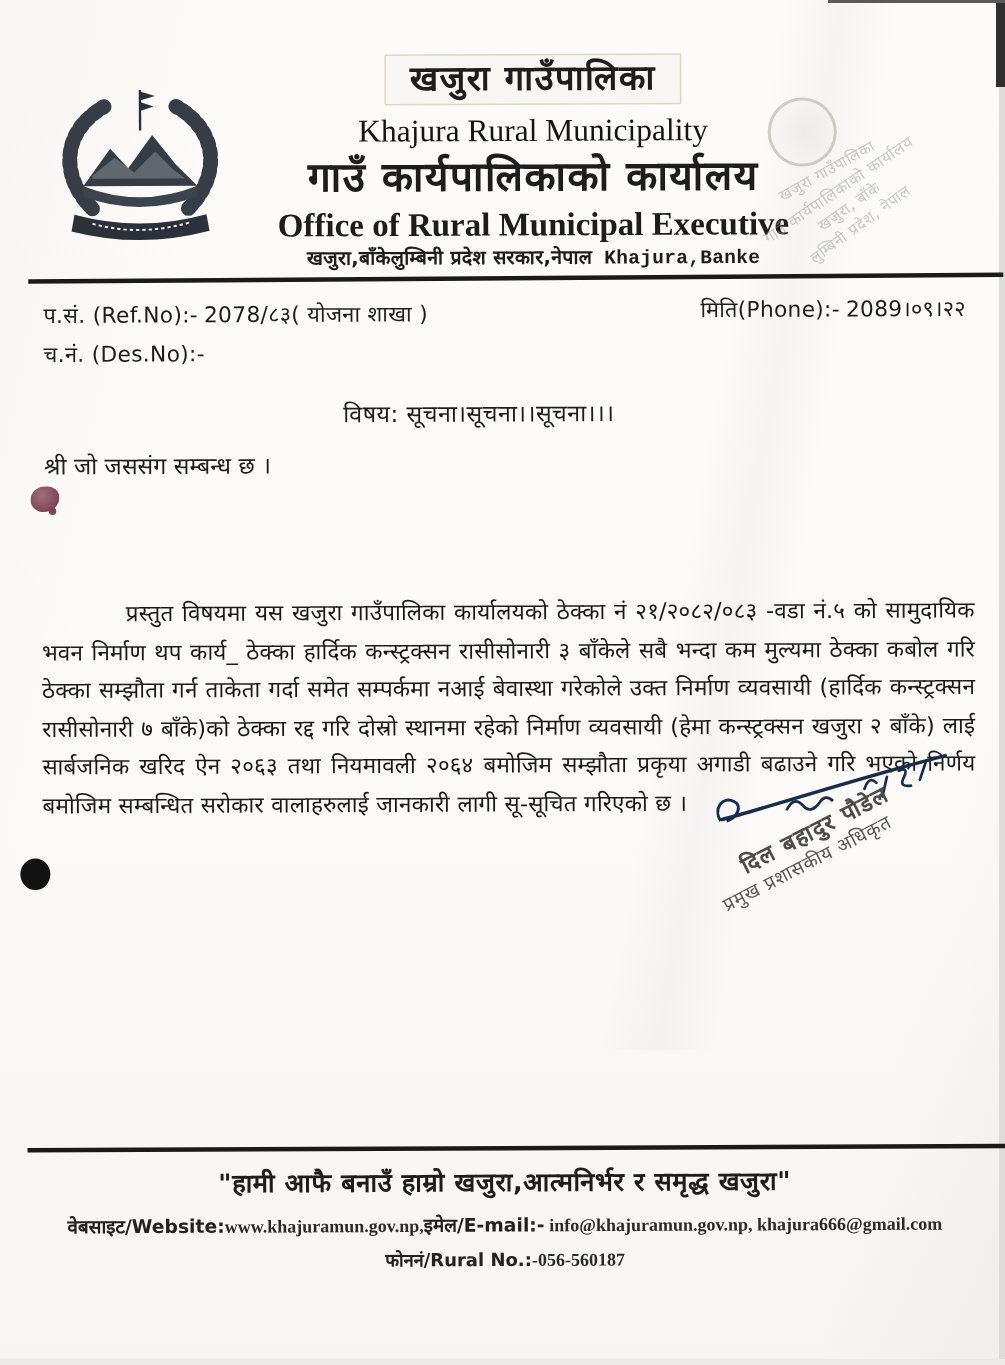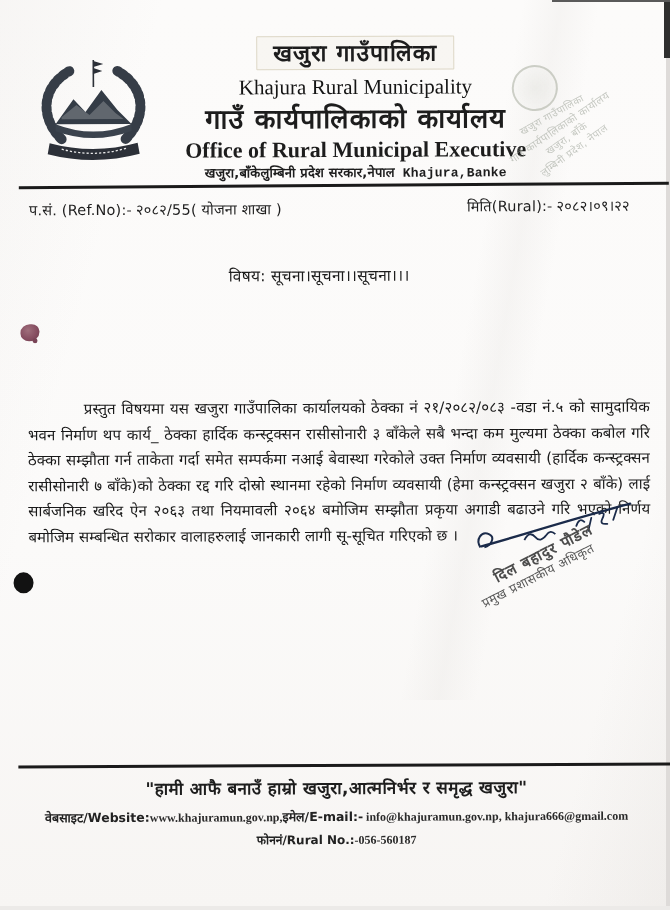--- a/index.html
+++ b/index.html
@@ -121,27 +121,31 @@
       <div class="stamp-circle"></div>
       <div class="stamp-line s1">खजुरा गाउँपालिका</div>
       <div class="stamp-line s2">गाउँ कार्यपालिकाको कार्यालय</div>
       <div class="stamp-line s3">खजुरा, बाँके</div>
       <div class="stamp-line s4">लुम्बिनी प्रदेश, नेपाल</div>
     </div>
 
     <div class="rule header-rule"></div>
 
     <div class="meta-row ref-row">
-      <span class="lab">प.सं. (Ref.No):-</span><span class="meta-val">२०८२/55( योजना शाखा )</span>
+      <span class="lab">प.सं. (Ref.No):-</span><span class="meta-val">2078/८३( योजना शाखा )</span>
     </div>
     <div class="meta-row date-row">
-      <span class="lab">मिति(Rural):-</span><span class="meta-val">२०८२।०९।२२</span>
+      <span class="lab">मिति(Phone):-</span><span class="meta-val">2089।०९।२२</span>
+    </div>
+    <div class="meta-row des-row">
+      <span class="lab">च.नं. (Des.No):-</span>
     </div>
 
     <div class="subject">विषय: सूचना।सूचना।।सूचना।।।</div>
+    <div class="salutation">श्री जो जससंग सम्बन्ध छ ।</div>
 
     <div class="blob-red"></div>
 
     <p class="body-text">प्रस्तुत विषयमा यस खजुरा गाउँपालिका कार्यालयको ठेक्का नं २१/२०८२/०८३ -वडा नं.५ को सामुदायिक भवन निर्माण थप कार्य_ ठेक्का हार्दिक कन्स्ट्रक्सन रासीसोनारी ३ बाँकेले सबै भन्दा कम मुल्यमा ठेक्का कबोल गरि ठेक्का सम्झौता गर्न ताकेता गर्दा समेत सम्पर्कमा नआई बेवास्था गरेकोले उक्त निर्माण व्यवसायी (हार्दिक कन्स्ट्रक्सन रासीसोनारी ७ बाँके)को ठेक्का रद्द गरि दोस्रो स्थानमा रहेको निर्माण व्यवसायी (हेमा कन्स्ट्रक्सन खजुरा २ बाँके) लाई सार्बजनिक खरिद ऐन २०६३ तथा नियमावली २०६४ बमोजिम सम्झौता प्रकृया अगाडी बढाउने गरि भएको निर्णय बमोजिम सम्बन्धित सरोकार वालाहरुलाई जानकारी लागी सू-सूचित गरिएको छ ।</p>
 
     <svg class="sig-svg" viewBox="0 0 175 62">
       <path d="M12,50 C7,42 13,33 21,37 C27,40 23,48 16,50" fill="none" stroke="#1b2b4a" stroke-width="2"></path>
       <path d="M13,49 C44,41 96,24 162,7" fill="none" stroke="#1b2b4a" stroke-width="2.3" stroke-linecap="round"></path>
       <path d="M56,43 q5,-10 11,-3 q5,6 11,-2 q4,-6 9,-1" fill="none" stroke="#1b2b4a" stroke-width="1.8"></path>
       <path d="M108,29 q3,-9 8,-4 M123,21 l-3,13 M131,17 q7,-3 3,5 q-3,6 5,5 M149,11 l-4,12" fill="none" stroke="#1b2b4a" stroke-width="1.8" stroke-linecap="round"></path>

